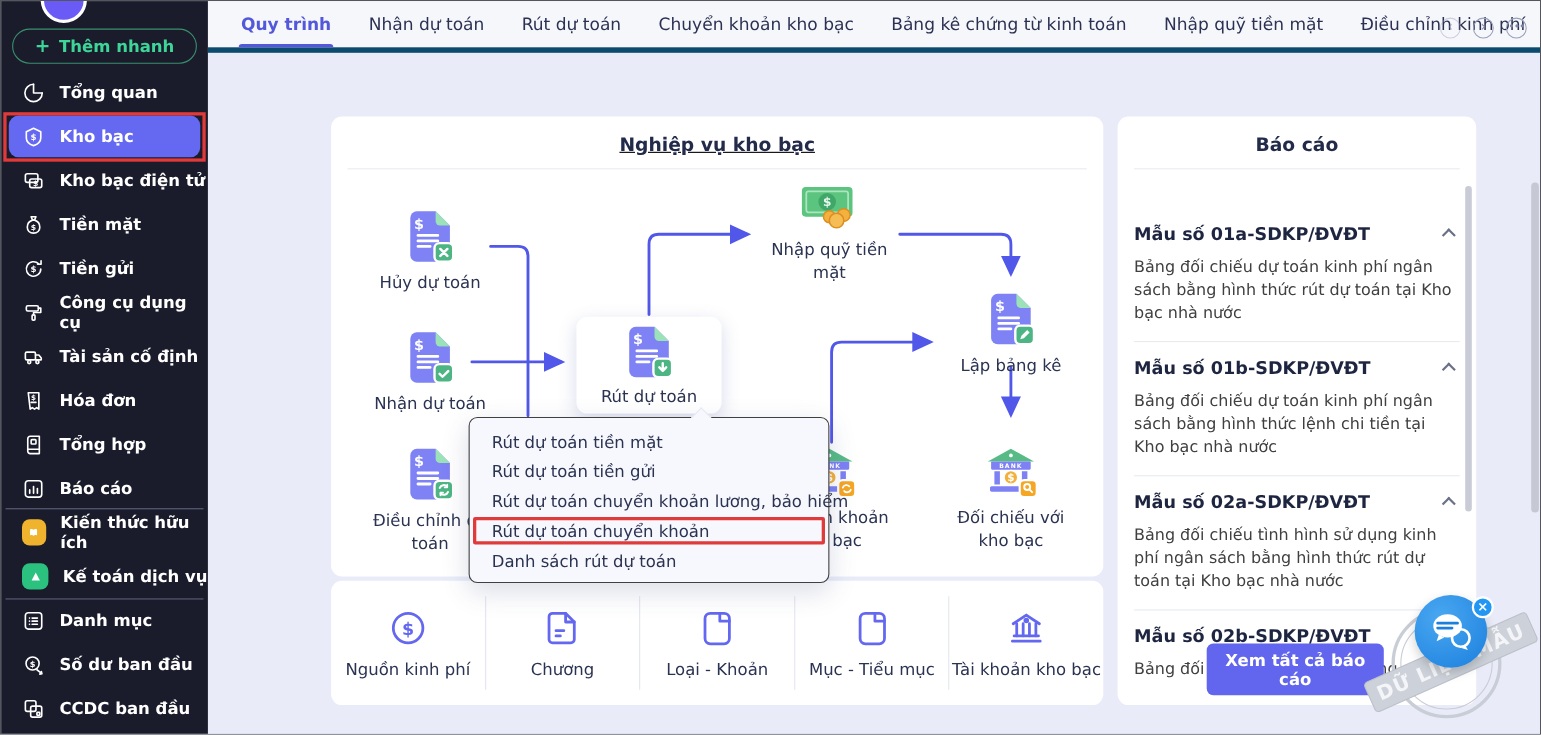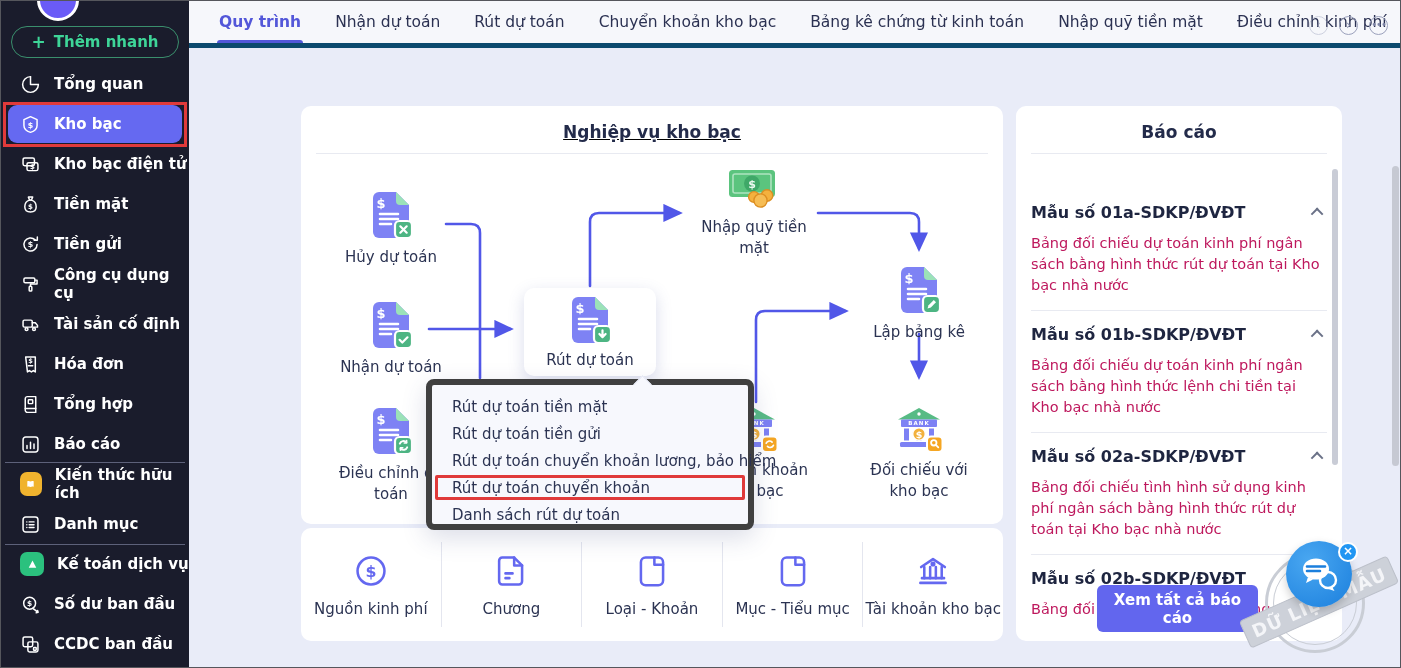--- a/index.html
+++ b/index.html
@@ -48,27 +48,27 @@
   .link-col:last-child { border-right:none; }
   .link-col .lbl { font-size:15px; color:#2b3352; white-space:nowrap; }
 
   
   .reports-card { left:827px; top:58px; width:326px; height:535px; overflow:hidden; }
   .rep-list { padding:0 15px; }
   .rep-item { padding-top:14px; }
   .rep-head { display:flex; align-items:center; justify-content:space-between; cursor:pointer; }
   .rep-code { font-size:16px; font-weight:700; color:#1e2540; }
   .chev { width:9px; height:9px; border-left:2px solid #6a7187; border-top:2px solid #6a7187; transform:rotate(45deg) translateY(2px); margin-right:4px; }
-  .rep-desc { margin-top:11px; font-size:14.5px; line-height:21px; color:#be185d; }
+  .rep-desc { margin-top:11px; font-size:14.5px; line-height:21px; color:#404040; }
   .rep-sep { margin-top:14px; height:1px; background:#e8eaf1; }
   .rep-scroll { position:absolute; right:4px; top:63px; width:6px; height:296px; background:#c9ccd6; border-radius:3px; cursor:pointer; }
   .view-all { position:absolute; left:81px; top:479px; width:161px; height:47px; background:#6266ee; color:#fff; border:none; border-radius:6px; font-size:15px; font-weight:600; cursor:pointer; font-family:inherit; }
 
   
-  .dropdown { position:absolute; left:425px; top:378px; width:328px; height:151px; background:#f7f8fd; border:6px solid #404040; border-radius:8px; box-shadow:0 8px 24px rgba(60,70,130,.18); z-index:50; padding-top:8px; }
+  .dropdown { position:absolute; left:425px; top:378px; width:328px; height:151px; background:#f7f8fd; border:1px solid #404040; border-radius:8px; box-shadow:0 8px 24px rgba(60,70,130,.18); z-index:50; padding-top:8px; }
   .dd-notch { position:absolute; left:204px; top:-7px; width:13px; height:13px; background:#f7f8fd; border-left:1px solid #e5e8f4; border-top:1px solid #e5e8f4; transform:rotate(45deg); }
   .dd-item { height:27px; display:flex; align-items:center; padding-left:20px; font-size:15px; color:#2b3352; cursor:pointer; white-space:nowrap; }
   .dd-red-box { position:absolute; left:3px; right:3px; top:90px; height:25px; border:3px solid #e03a3a; border-radius:2px; pointer-events:none; }
 
   
   .stamp-ring { position:absolute; left:1264px; top:552px; width:100px; height:100px; border:3px solid #c9cdd5; border-radius:50%; z-index:56; }
   .stamp-ring2 { position:absolute; left:1272px; top:560px; width:84px; height:84px; border:1.5px solid #c9cdd5; border-radius:50%; z-index:56; }
   .stamp-band { position:absolute; left:1237px; top:586px; width:162px; height:30px; background:#cdd1d9; border:1px solid #bcc0ca; border-radius:4px; transform:rotate(-24deg); z-index:57; display:flex; align-items:center; justify-content:center; font-size:18px; font-weight:700; letter-spacing:1px; color:#f4f5f8; }
   .chat-bubble { position:absolute; left:1285px; top:540px; width:66px; height:66px; border-radius:50%; background:radial-gradient(circle at 35% 30%, #49a7f1, #1b7fdd); z-index:60; display:flex; align-items:center; justify-content:center; cursor:pointer; box-shadow:0 4px 10px rgba(0,0,0,.2); }
   .chat-close { position:absolute; left:1337px; top:541px; width:20px; height:20px; border-radius:50%; background:#2196f3; border:2px solid #fff; color:#fff; font-size:12px; font-weight:700; line-height:15px; text-align:center; z-index:61; cursor:pointer; }
@@ -168,34 +168,34 @@
       </div>
       <div class="s-item">
         <span class="tile" style="background:#f0b32e">
             <svg width="15" height="15" viewBox="0 0 24 24" fill="#fff">
               <path d="M12 7.2c-1.7-1.2-3.6-1.2-5.1-.3v8.8c1.5-.9 3.4-.9 5.1.3 1.7-1.2 3.6-1.2 5.1-.3V6.9c-1.5-.9-3.4-.9-5.1.3z"></path>
             </svg>
           </span>
         <span>Kiến thức hữu ích</span>
       </div>
       <div class="s-item">
-        <svg width="21" height="21" viewBox="0 0 24 24" fill="none" stroke="#fff" stroke-width="1.7" stroke-linecap="round" stroke-linejoin="round">
-            <rect x="3.5" y="3.5" width="17" height="17" rx="3"></rect>
-            <path d="M10.5 9h5.5M10.5 12.2h5.5M10.5 15.4h5.5"></path>
-            <path d="M7.8 9h.01M7.8 12.2h.01M7.8 15.4h.01"></path>
-          </svg>
-        <span>Danh mục</span>
-      </div>
-      <div class="s-item">
         <span class="tile" style="background:#2bc17e">
             <svg width="15" height="15" viewBox="0 0 24 24" fill="#fff">
               <path d="M12 5.5l6 11.8H6z"></path>
             </svg>
           </span>
         <span>Kế toán dịch vụ</span>
+      </div>
+      <div class="s-item">
+        <svg width="21" height="21" viewBox="0 0 24 24" fill="none" stroke="#fff" stroke-width="1.7" stroke-linecap="round" stroke-linejoin="round">
+            <rect x="3.5" y="3.5" width="17" height="17" rx="3"></rect>
+            <path d="M10.5 9h5.5M10.5 12.2h5.5M10.5 15.4h5.5"></path>
+            <path d="M7.8 9h.01M7.8 12.2h.01M7.8 15.4h.01"></path>
+          </svg>
+        <span>Danh mục</span>
       </div>
       <div class="s-item">
         <svg width="21" height="21" viewBox="0 0 24 24" fill="none" stroke="#fff" stroke-width="1.7" stroke-linecap="round" stroke-linejoin="round">
             <circle cx="11" cy="10.5" r="6.8"></circle>
             <path d="M15.5 17l4.5 3.5"></path>
             <path d="M18.5 21.5l2.2-.5-.6-2.1z"></path>
             <text x="11" y="13.8" text-anchor="middle" font-size="8.5" fill="#fff" stroke="none">$</text>
           </svg>
         <span>Số dư ban đầu</span>
       </div>

